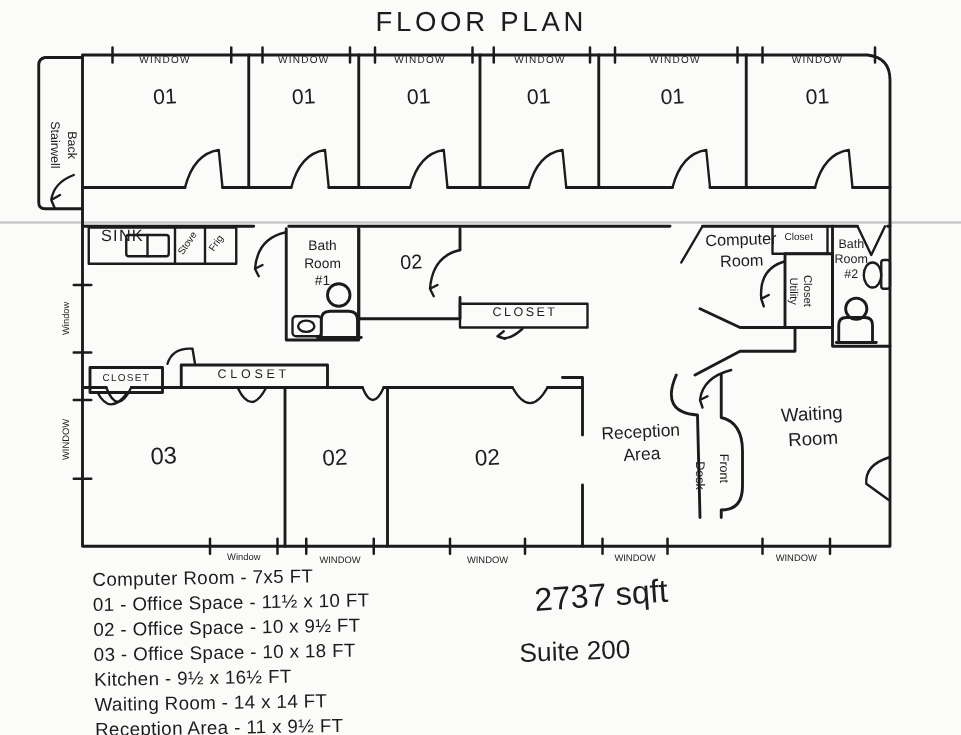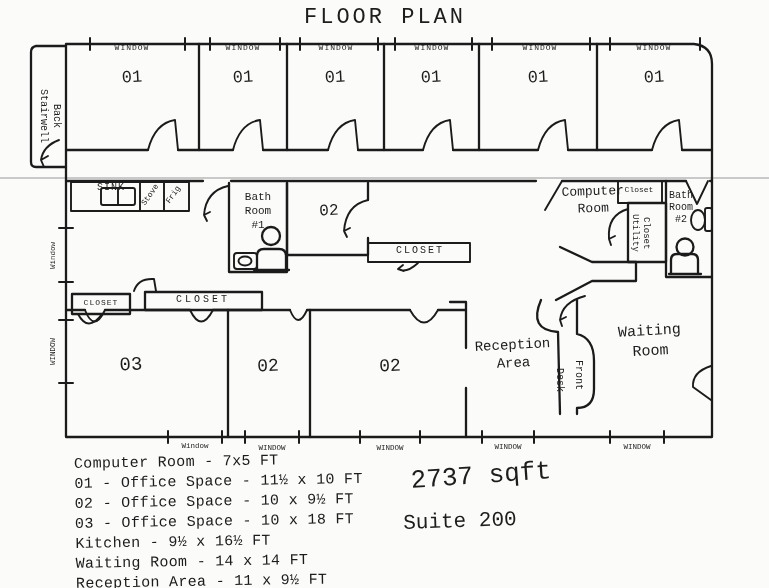--- a/index.html
+++ b/index.html
@@ -1,16 +1,16 @@
 <!DOCTYPE html>
 <html><head>
 <meta charset="utf-8">
 <style>
   html,body{margin:0;padding:0;width:769px;height:588px;overflow:hidden;background:#fbfbfa;}
-  #page{position:relative;width:769px;height:588px;font-family:Liberation Mono, monospace;color:#1c1c1c;}
+  #page{position:relative;width:769px;height:588px;font-family:Liberation Sans, sans-serif;color:#1c1c1c;}
   svg{position:absolute;left:0;top:0;}
   .stroke{stroke:#1b1b1b;stroke-width:2.3;fill:none;stroke-linecap:round;stroke-linejoin:round;}
   .thin{stroke-width:1.9;}
   .tick{stroke-width:2;}
   .lbl{position:absolute;white-space:pre-line;text-align:center;color:#1d1d1d;line-height:1.15;}
   .vert{writing-mode:vertical-rl;}
   .vert-up{writing-mode:vertical-rl;transform:rotate(180deg);}
   .vert-lr{writing-mode:vertical-lr;}
   .legend-line{white-space:nowrap;font-size:15px;line-height:20px;letter-spacing:.3px;}
   .hand{transform:rotate(-3deg);}
@@ -155,21 +155,21 @@
   <div class="lbl hand" style="left:112px;top:68px;width:40px;font-size:17px;">01</div>
   <div class="lbl hand" style="left:223px;top:68px;width:40px;font-size:17px;">01</div>
   <div class="lbl hand" style="left:315px;top:68px;width:40px;font-size:17px;">01</div>
   <div class="lbl hand" style="left:411px;top:68px;width:40px;font-size:17px;">01</div>
   <div class="lbl hand" style="left:518px;top:68px;width:40px;font-size:17px;">01</div>
   <div class="lbl hand" style="left:634px;top:68px;width:40px;font-size:17px;">01</div>
 
   <div class="lbl vert" style="left:33px;top:68px;width:30px;height:96px;font-size:10px;line-height:13px;">Back
 Stairwell</div>
 
-  <div class="lbl" style="left:89px;top:182px;width:44px;font-size:10px;letter-spacing:1px;">SINK</div>
+  <div class="lbl" style="left:76px;top:182px;width:44px;font-size:13px;letter-spacing:1px;">SINK</div>
   <div class="lbl" style="left:134px;top:190px;width:32px;font-size:8px;transform:rotate(-55deg);">Stove</div>
   <div class="lbl" style="left:160px;top:190px;width:26px;font-size:8px;transform:rotate(-55deg);">Frig</div>
 
   <div class="lbl" style="left:231px;top:190px;width:54px;font-size:11px;line-height:14px;">Bath
 Room
 #1</div>
   <div class="lbl hand" style="left:307px;top:202px;width:44px;font-size:16px;">02</div>
   <div class="lbl" style="left:378px;top:245px;width:84px;font-size:10px;letter-spacing:2px;">CLOSET</div>
 
   <div class="lbl" style="left:543px;top:183px;width:100px;font-size:13px;line-height:17px;transform:rotate(-2deg);">Computer

